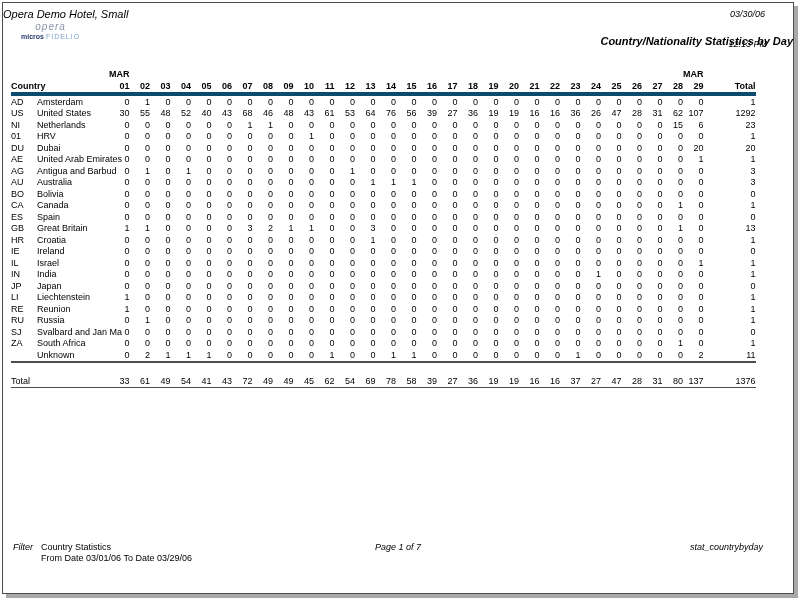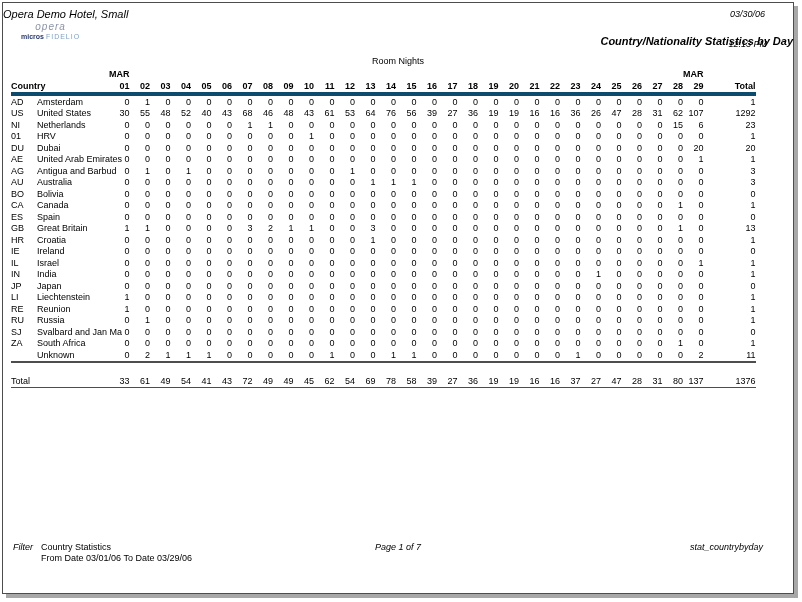--- a/index.html
+++ b/index.html
@@ -60,21 +60,20 @@
     <div class="l2">
       <span class="micros">micros</span>
       <span class="fidelio">FIDELIO</span>
     </div>
   </div>
 
   <div class="hotel-name">Opera Demo Hotel, Small</div>
   <div class="run-date">03/30/06</div>
   <div class="report-title">Country/Nationality Statistics by Day</div>
   <div class="run-time">12:13 PM</div>
-  <div class="subtitle">Room Nights</div>
 
   <div class="tablewrap">
     <table id="stats-table">
       <colgroup id="stats-cols">
           <col style="width: 26px;">
           <col style="width: 72px;">
           <col style="width: 20.5px;">
           <col style="width: 20.5px;">
           <col style="width: 20.5px;">
           <col style="width: 20.5px;">

